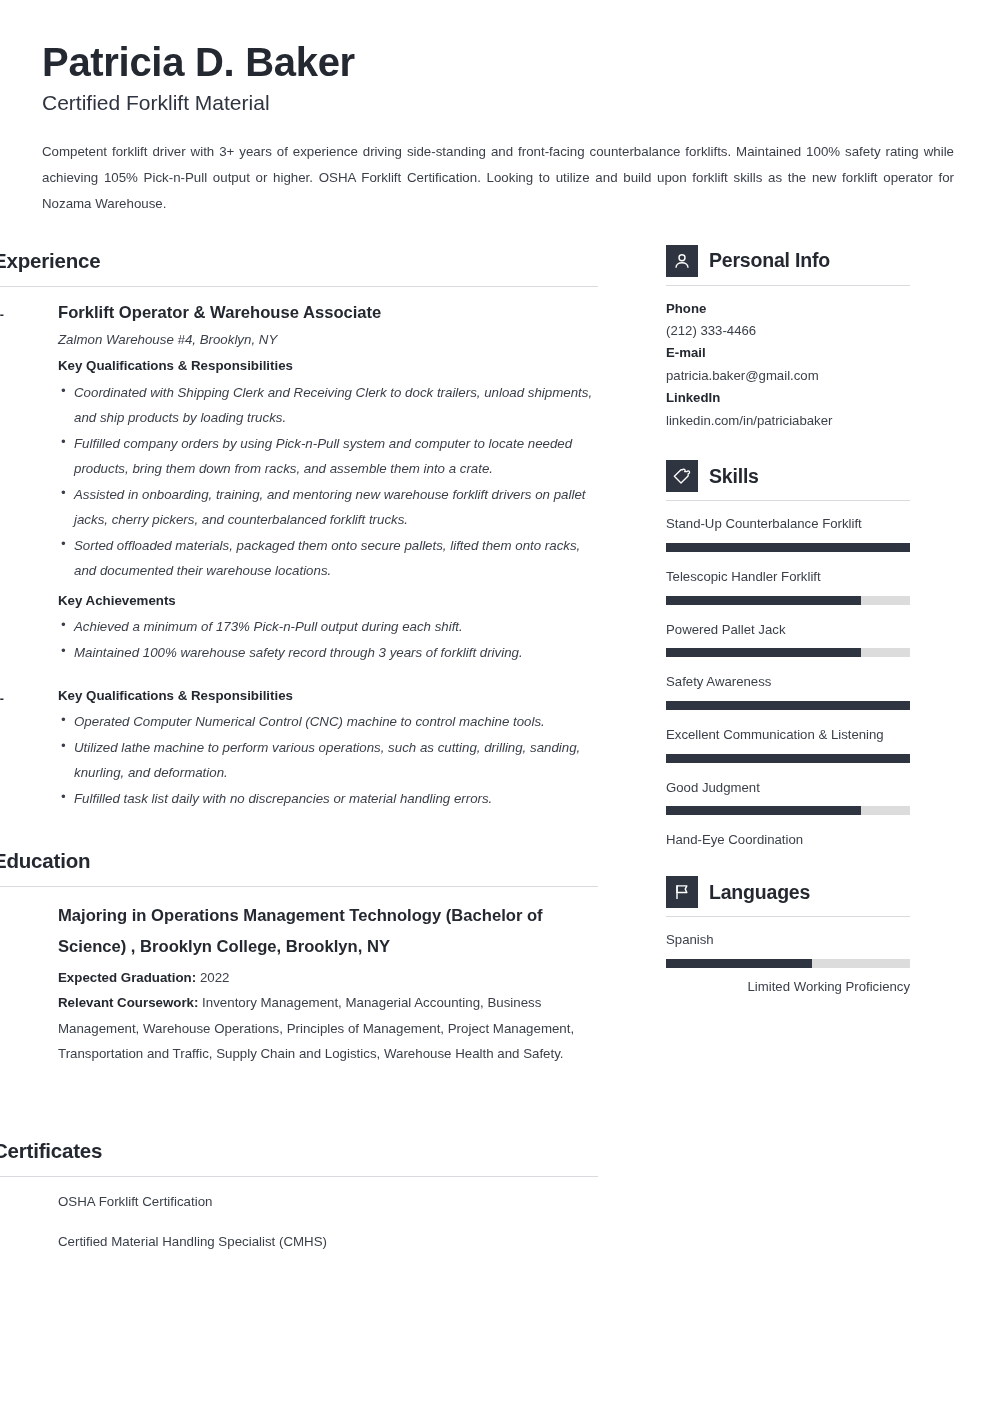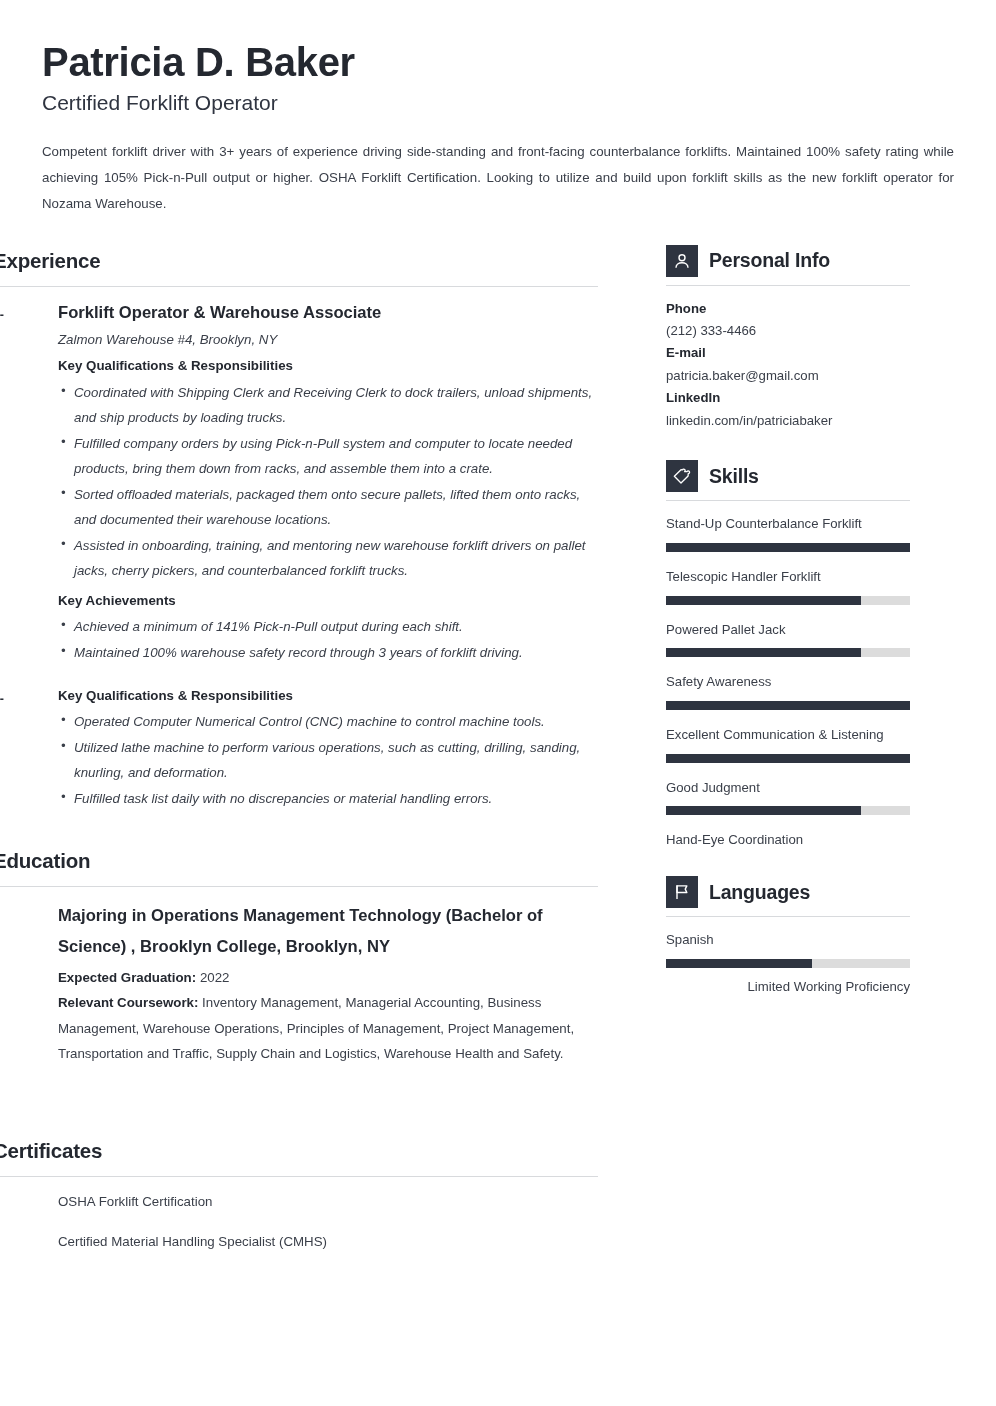--- a/index.html
+++ b/index.html
@@ -188,21 +188,21 @@
     margin-top: 8px;
   }
 </style>
 </head>
 <body>
 
 <div class="page">
 
   <div>
     <div class="name">Patricia D. Baker</div>
-    <div class="job-title">Certified Forklift Operator</div>
+    <div class="job-title">Certified Forklift Material</div>
     <div class="summary">Competent forklift driver with 3+ years of experience driving side-standing and front-facing counterbalance forklifts. Maintained 100% safety rating while achieving 105% Pick-n-Pull output or higher. OSHA Forklift Certification. Looking to utilize and build upon forklift skills as the new forklift operator for Nozama Warehouse.</div>
   </div>
 
   <div class="cols">
 
     <div class="main-col">
 
       <div>
         <div class="sec-head">
           <span class="sec-icon">
@@ -222,26 +222,26 @@
             <div>2016-04 -</div>
             <div>2019-05</div>
           </div>
           <div class="entry-body">
             <div class="entry-title">Forklift Operator &amp; Warehouse Associate</div>
             <div class="entry-sub">Zalmon Warehouse #4, Brooklyn, NY</div>
             <div class="entry-label">Key Qualifications &amp; Responsibilities</div>
             <ul class="bullets">
               <li>Coordinated with Shipping Clerk and Receiving Clerk to dock trailers, unload shipments, and ship products by loading trucks.</li>
               <li>Fulfilled company orders by using Pick-n-Pull system and computer to locate needed products, bring them down from racks, and assemble them into a crate.</li>
+              <li>Assisted in onboarding, training, and mentoring new warehouse forklift drivers on pallet jacks, cherry pickers, and counterbalanced forklift trucks.</li>
               <li>Sorted offloaded materials, packaged them onto secure pallets, lifted them onto racks, and documented their warehouse locations.</li>
-              <li>Assisted in onboarding, training, and mentoring new warehouse forklift drivers on pallet jacks, cherry pickers, and counterbalanced forklift trucks.</li>
             </ul>
             <div class="entry-label">Key Achievements</div>
             <ul class="bullets">
-              <li>Achieved a minimum of 141% Pick-n-Pull output during each shift.</li>
+              <li>Achieved a minimum of 173% Pick-n-Pull output during each shift.</li>
               <li>Maintained 100% warehouse safety record through 3 years of forklift driving.</li>
             </ul>
           </div>
         </div>
 
         <div class="entry" style="margin-top:14px;">
           <div class="entry-date">
             <div>2015-01 -</div>
             <div>2016-03</div>
           </div>

